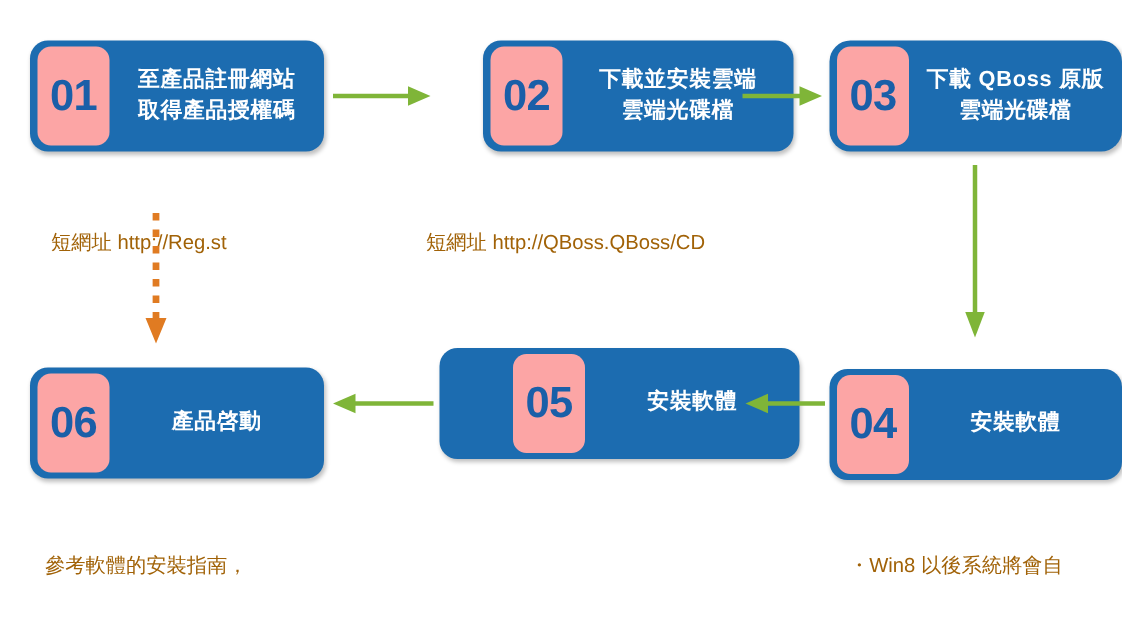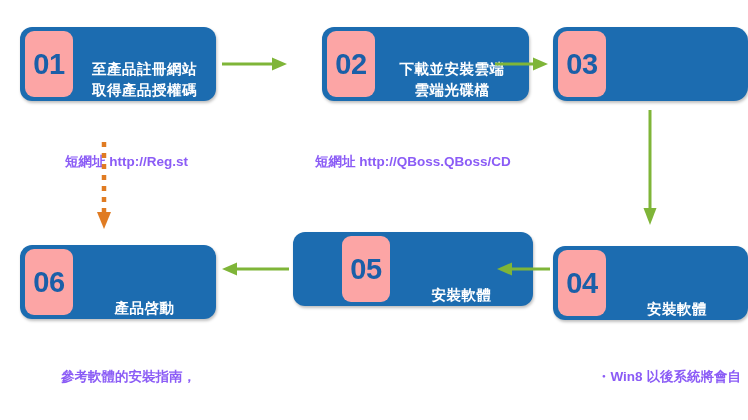--- a/index.html
+++ b/index.html
@@ -46,40 +46,39 @@
     font-weight: bold;
     letter-spacing: -0.5px;
     line-height: 1;
     font-family: "Liberation Sans", "DejaVu Sans", sans-serif;
   }
   .box-label {
     flex: 1 1 auto;
     display: flex;
     flex-direction: column;
     align-items: center;
-    justify-content: flex-end;
+    justify-content: center;
     color: #ffffff;
     font-size: 14.5px;
     font-weight: bold;
     line-height: 1.45;
     letter-spacing: 0.5px;
     text-align: center;
     padding: 0 6px;
   }
   .box-label .ln { display: block; white-space: nowrap; }
 
   
   .caption {
     position: absolute;
-    color: #8b5cf6;
+    color: #a16207;
     font-size: 13.5px;
-    font-weight: bold;
+    font-weight: normal;
     line-height: 1.55;
     white-space: pre;
-    margin-left: 31px;
   }
   .caption .ln { display: block; }
 
   
   .arrow { position: absolute; }
   .arrow svg { display: block; overflow: visible; }
 </style>
 </head>
 <body>
 
@@ -108,20 +107,24 @@
     </div>
   </div>
   <div class="caption" style="left:284px; top:110px;">
     <span class="ln">短網址 http://QBoss.QBoss/CD</span>
   </div>
 
   <div class="step-box" style="left:553px; top:27px; width:195px;border-radius:14px;">
     <div class="num-panel">
       <span class="num-text">03</span>
     </div>
+    <div class="box-label">
+      <span class="ln">下載 QBoss 原版</span>
+      <span class="ln">雲端光碟檔</span>
+    </div>
   </div>
 
   <div class="step-box" style="left:553px; top:232px; width:195px;margin-top:14px;">
     <div class="num-panel">
       <span class="num-text">04</span>
     </div>
     <div class="box-label">
       <span class="ln">安裝軟體</span>
     </div>
   </div>

